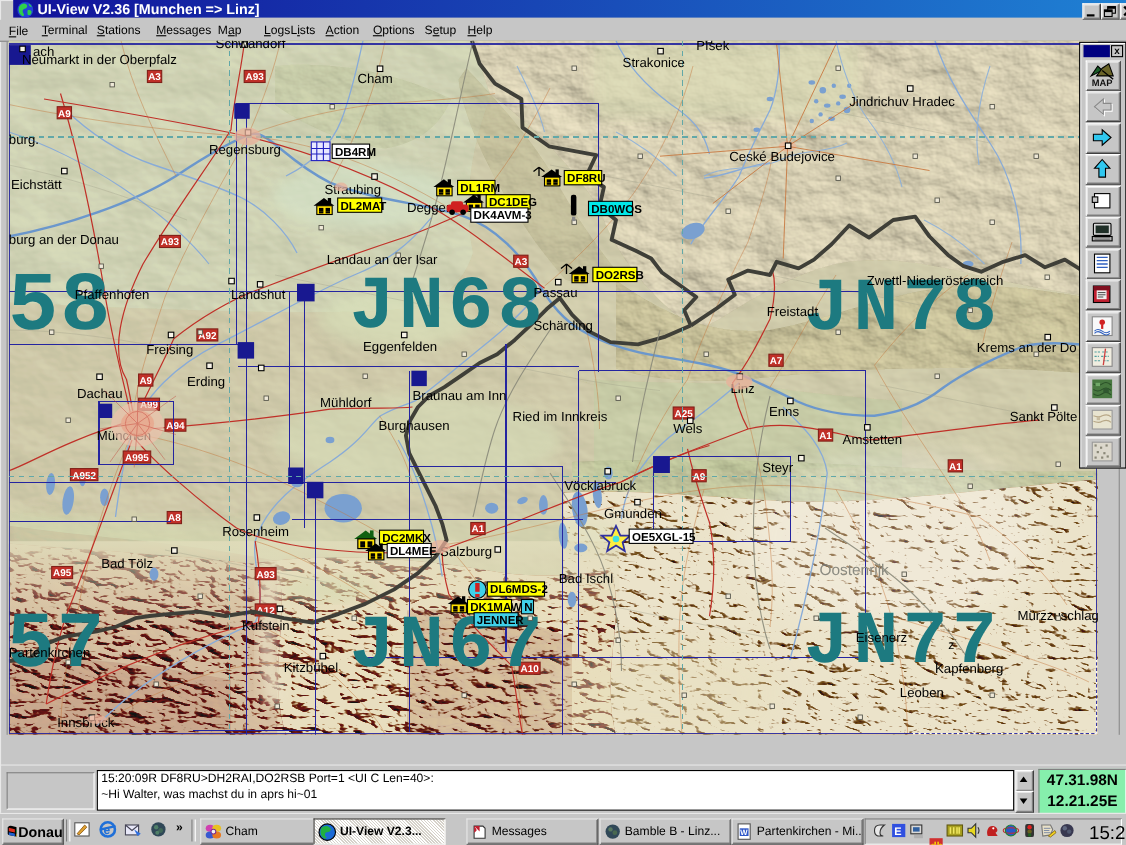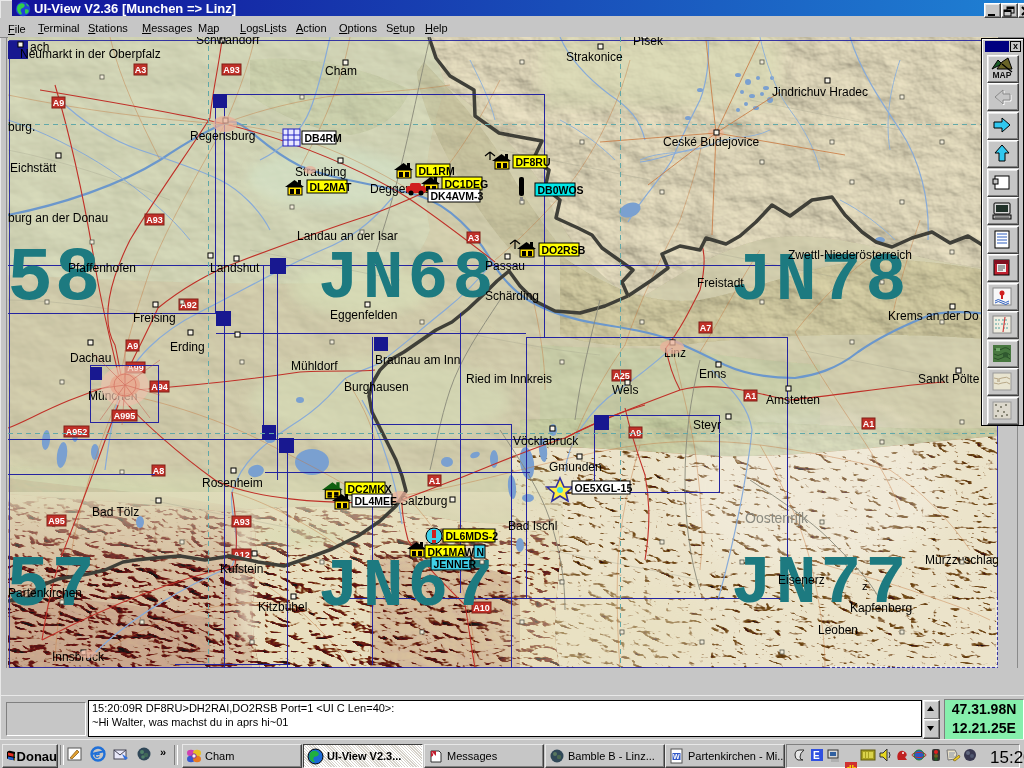--- a/index.html
+++ b/index.html
@@ -805,21 +805,21 @@
         <svg width="16" height="16">
           <ellipse cx="5" cy="5" rx="4" ry="3.2" fill="#d040b0"></ellipse>
           <ellipse cx="11" cy="5" rx="4" ry="3.2" fill="#e8c020"></ellipse>
           <ellipse cx="5" cy="11" rx="4" ry="3.2" fill="#3858d0"></ellipse>
           <ellipse cx="11" cy="11" rx="4" ry="3.2" fill="#e87820"></ellipse>
           <circle cx="8" cy="8" r="2.2" fill="#f0f0f0" stroke="#803090"></circle>
         </svg>
       </span>
       <span>Cham</span>
     </div>
-    <div class="tbtn" style="left:303px;top:4px;width:118px;background-image:repeating-linear-gradient(45deg,#fff 0 1px,#d6d2ca 1px 2px);background-color:#ddd9d1;border-top:1px solid #404040;border-left:1px solid #404040;border-right:1px solid #fff;border-bottom:1px solid #fff;box-shadow:none;font-weight:bold">
+    <div class="tbtn" style="left:285px;top:4px;width:118px;background-image:repeating-linear-gradient(45deg,#fff 0 1px,#d6d2ca 1px 2px);background-color:#ddd9d1;border-top:1px solid #404040;border-left:1px solid #404040;border-right:1px solid #fff;border-bottom:1px solid #fff;box-shadow:none;font-weight:bold">
       <span style="margin:0 3px;display:inline-flex">
         <svg width="17" height="17">
           <circle cx="8.5" cy="8.5" r="7.5" fill="#1b6ad6" stroke="#000"></circle>
           <path d="M3,5 C5,2.5 9,2 11,4.5 C13,6 11,8.5 8.5,8.5 C6.5,8.5 5.5,11 7.5,13 C8.5,14 7,15 5,13.5 C2,11.5 2,8 3,5Z" fill="#20b040"></path>
         </svg>
       </span>
       <span>UI-View V2.3...</span>
     </div>
     <div class="tbtn" style="left:424px;top:4px;width:118px;font-weight:normal">
       <span style="margin:0 3px;display:inline-flex">

